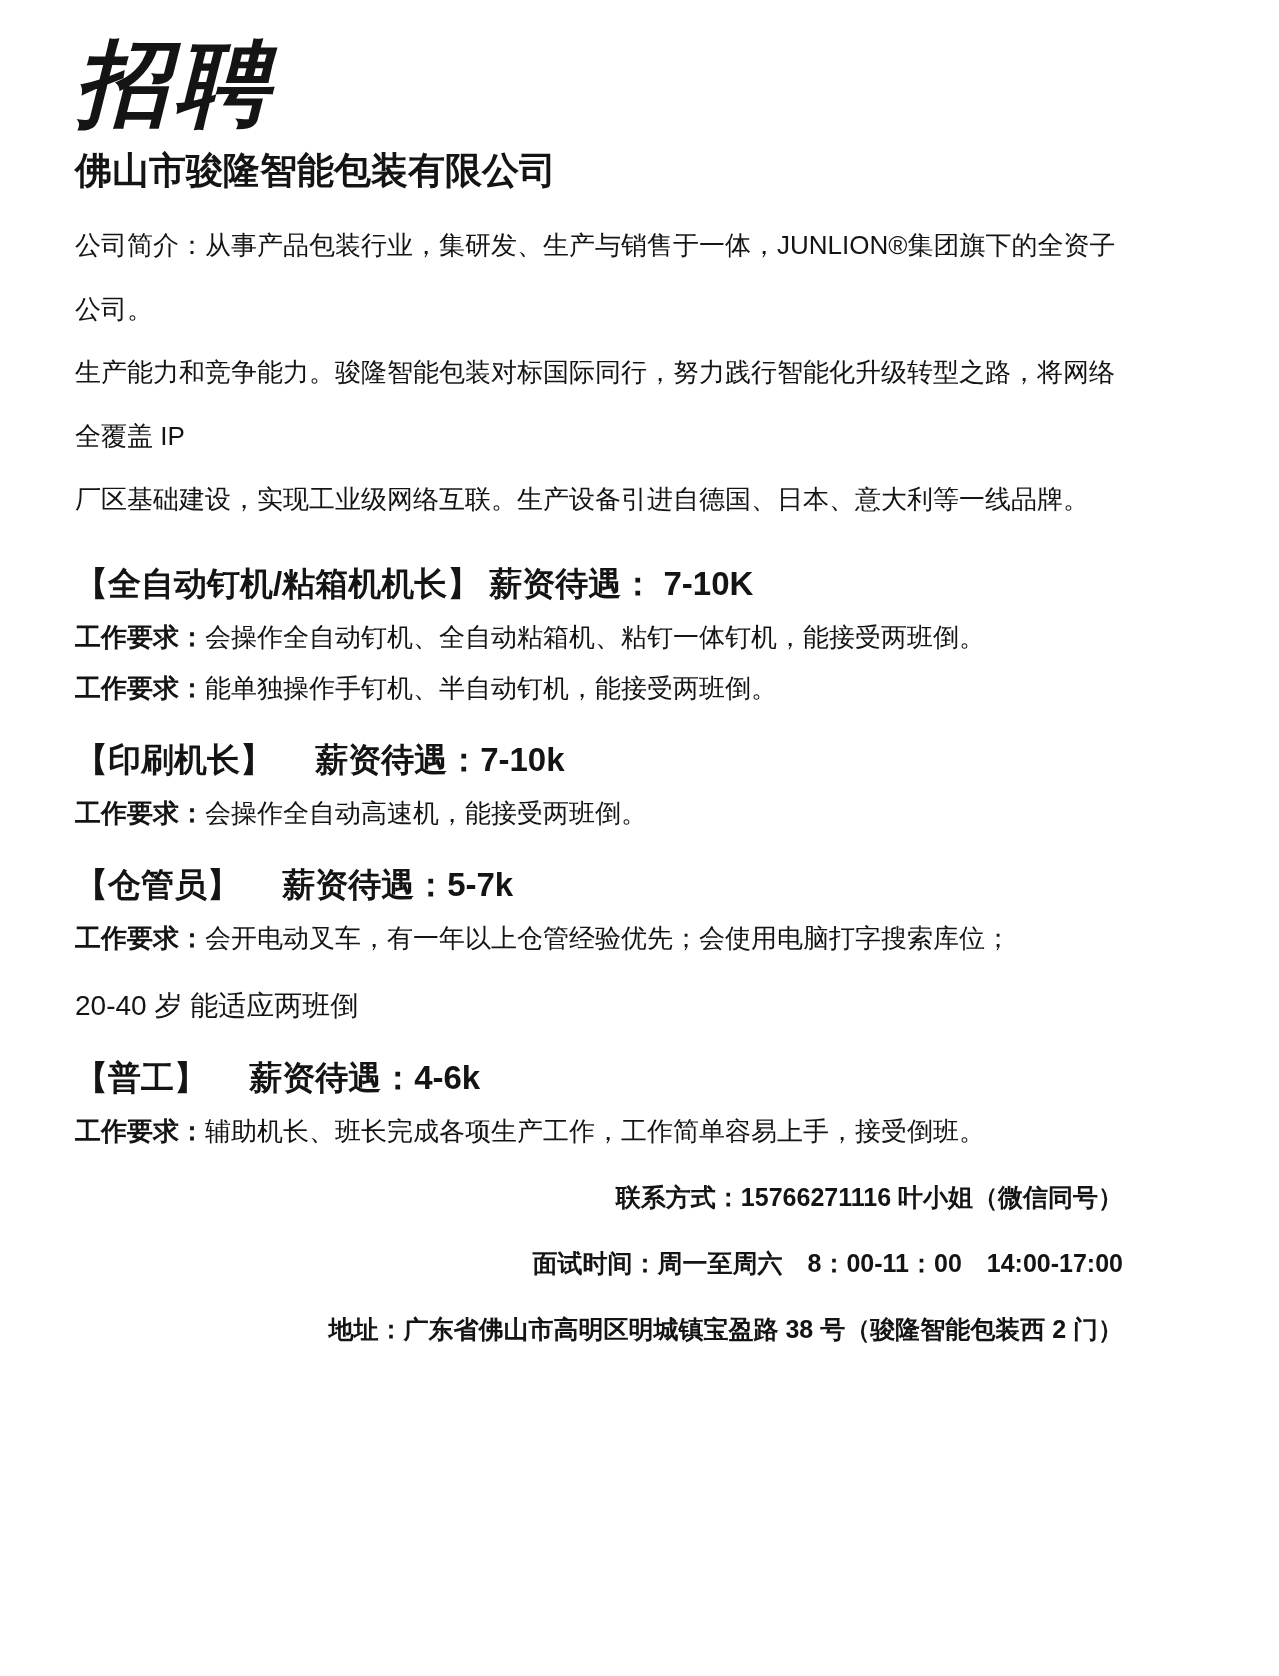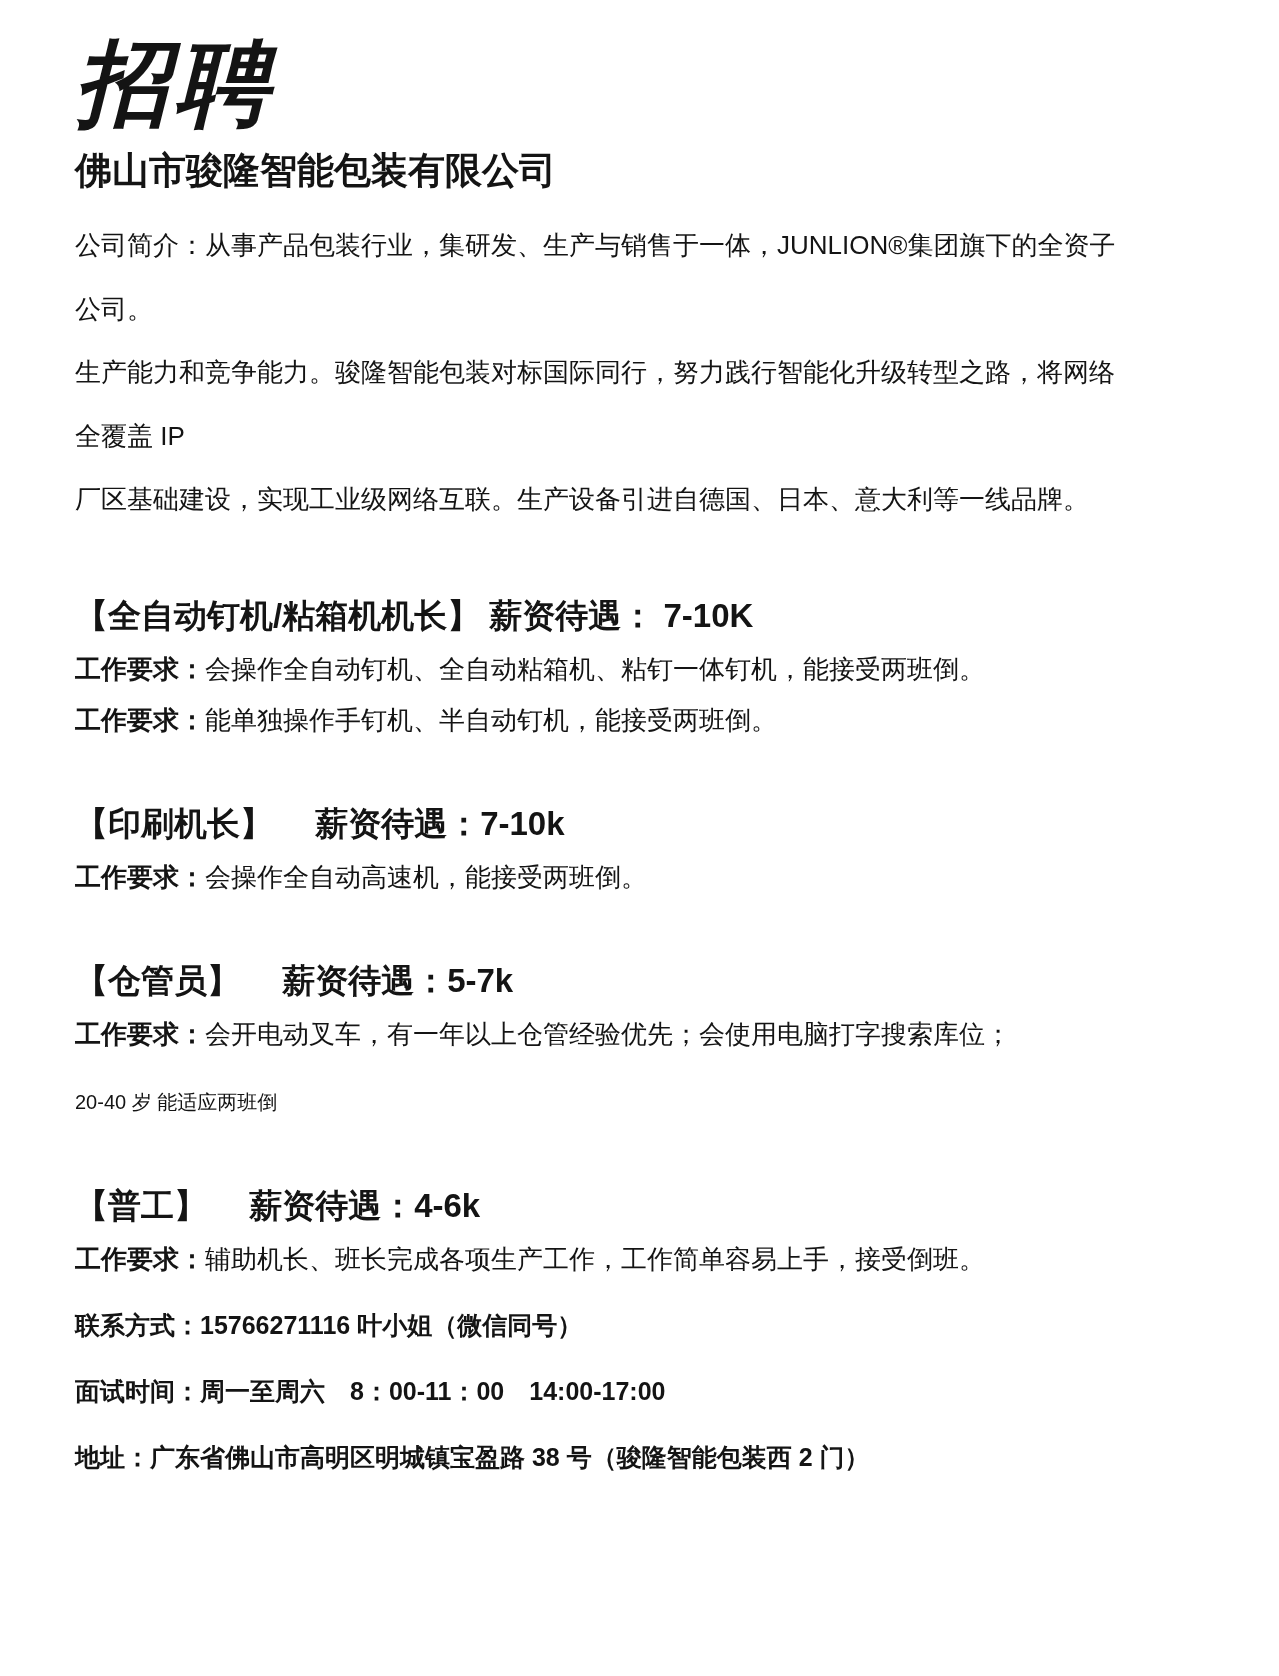--- a/index.html
+++ b/index.html
@@ -34,40 +34,41 @@
   .intro {
     margin-top: 18px;
     font-size: 26px;
     line-height: 63.5px;
     font-weight: 400;
   }
   .job-heading {
     font-size: 33px;
     font-weight: 700;
     line-height: 44px;
-    margin: 62px 0 0 0;
+    margin: 30px 0 0 0;
   }
   .job-req {
     font-size: 26px;
     line-height: 40px;
     margin: 11px 0 0 0;
     font-weight: 400;
   }
   .req-label { font-weight: 700; }
   .extra-line {
-    font-size: 20px;
+    font-size: 28px;
     line-height: 40px;
     margin: 28px 0 12px 0;
     font-weight: 400;
   }
   .footer-line {
     font-size: 25px;
     font-weight: 700;
     line-height: 40px;
     margin: 26px 0 0 0;
+    text-align: right;
   }
 </style>
 </head>
 <body>
 
 <div class="page">
 
   <h1 class="title">招聘</h1>
 
   <h2 class="company">佛山市骏隆智能包装有限公司</h2>

